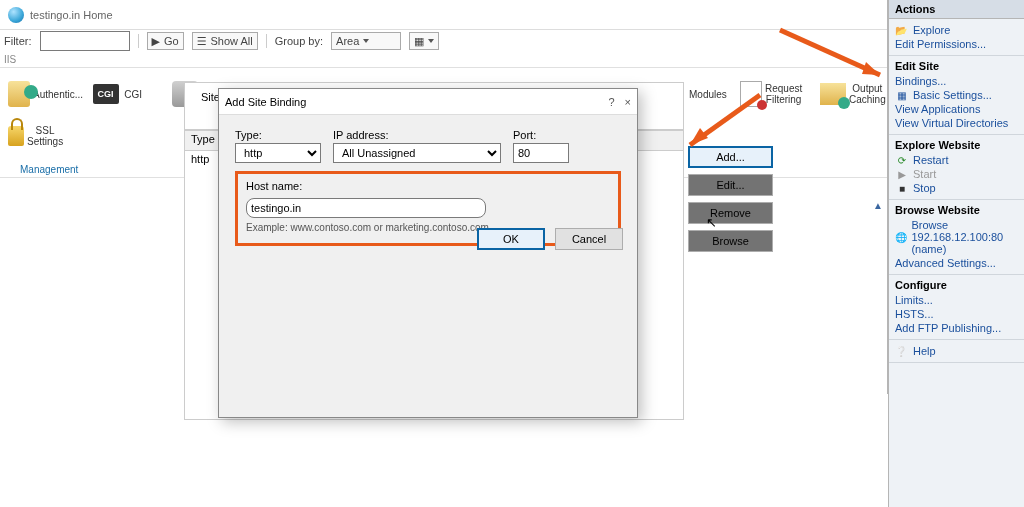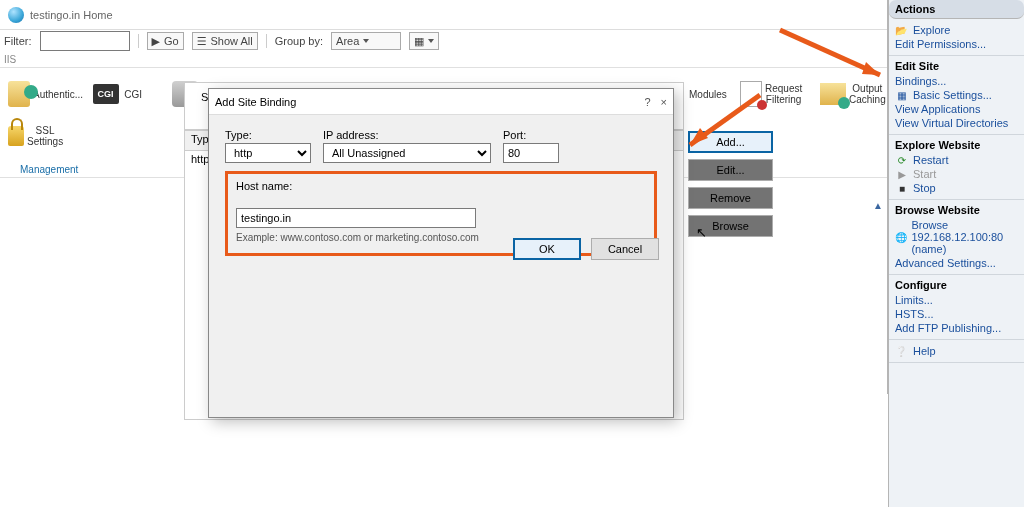--- a/index.html
+++ b/index.html
@@ -16,41 +16,41 @@
 .icon-grid { display:flex; gap:30px; padding:10px 8px; align-items:flex-start; flex-wrap:wrap;}
 .ig-item { width:52px; display:flex; flex-direction:row; align-items:center; text-align:center; gap:3px;}
 .ig-item span.lbl { font-size:10px; color:#333; line-height:1.1;}
 .icn32 { width:32px; height:32px; display:flex; align-items:center; justify-content:center; font-size:22px;}
 .mgmt-hdr { color:#1a6ea8; font-size:10px; padding:2px 20px; border-bottom:1px solid #e0e0e0;}
 .grid-area { position:absolute; left:184px; top:130px; width:500px; height:290px; background:#fff; border:1px solid #ccc;}
 .grid-head { background:#f0f0f0; border-bottom:1px solid #ccc; height:20px; display:flex;}
 .grid-head div, .grid-row div { padding:2px 6px; border-right:1px solid #ddd;}
 .grid-row { display:flex; height:20px;}
 .col-type{width:60px;} .col-host{width:180px;}
-.rt-btns { position:absolute; right:-90px; top:0; width:85px; display:flex; flex-direction:column; gap:6px;}
+.rt-btns { position:absolute; right:-90px; top:15px; width:85px; display:flex; flex-direction:column; gap:6px;}
 .rt-btns button { height:22px; border:1px solid #adadad; background:#737373; font-size:11px;}
 
-.dialog { position:absolute; left:208px; top:88px; width:466px; height:330px; background:#f0f0f0; border:1px solid #888; box-shadow: 4px 4px 14px rgba(0,0,0,.25);}
+.dialog { position:absolute; left:218px; top:88px; width:420px; height:330px; background:#f0f0f0; border:1px solid #888; box-shadow: 4px 4px 14px rgba(0,0,0,.25);}
 .dlg-titlebar { height:26px; display:flex; align-items:center; justify-content:space-between; padding:0 6px; background:#fff; border-bottom:1px solid #ddd;}
 .dlg-titlebar .ttl { font-size:11px;}
 .dlg-titlebar .winbtns { display:flex; gap:10px; font-size:12px; color:#555;}
 .dlg-body { padding:14px 16px; position:relative;}
 .row1 { display:flex; gap:12px; margin-bottom:8px;}
 .fldcol { display:flex; flex-direction:column; gap:2px;}
 .fldcol label { font-size:11px;}
 select,input[type=text]{ border:1px solid #7a7a7a; height:20px; padding:0 4px; font-size:11px; background:#fff;}
 .hostbox { border:3px solid #e85a1a; padding:6px 8px 10px 8px; margin-top:4px;}
 .example { font-size:10px; color:#555; margin-top:4px;}
 .dlg-btns { position:absolute; right:14px; bottom:10px; display:flex; gap:10px;}
 .dlg-btns button { width:68px; height:22px; border:1px solid #adadad; background:#e1e1e1;}
 .dlg-btns button.primary { border:2px solid #0a64a4; background:#e7f1fa;}
 .cursor { position:absolute; left:487px; bottom:30px; font-size:13px; pointer-events:none;}
 
 .actions { position:absolute; right:0; top:0; width:136px; height:507px; background:#eef2f6; border-left:1px solid #b5b5b5; padding:0;}
-.actions h3 { background:#d6dde6; padding:3px 6px; font-size:11px; font-weight:bold; border-bottom:1px solid #b5b5b5;border-radius:7px;}
+.actions h3 { background:#d6dde6; padding:3px 6px; font-size:11px; font-weight:bold; border-bottom:1px solid #b5b5b5;}
 .actions .grp { padding:4px 6px; border-bottom:1px solid #d0d6dc;}
 .actions .grp b { font-size:11px; display:block; margin-bottom:2px;}
 .actions a { display:flex; align-items:center; gap:4px; color:#1a4f9c; text-decoration:none; font-size:11px; padding:1px 0; cursor:pointer;}
 .actions a .ic { width:14px; text-align:center; font-size:10px;}
 
 .arrow { position:absolute; pointer-events:none; }
 .arrow-line { stroke:#e85a1a; stroke-width:5; fill:none;}
 .arrow-head { fill:#e85a1a;}
 
 .p-ghost { position:absolute; left:184px; top:82px; width:500px; height:48px; background:#fff; border:1px solid #ccc; padding:6px 8px; display:flex; align-items:flex-start;}
@@ -192,21 +192,21 @@
         <label>IP address:</label>
         <select><option>All Unassigned</option></select>
       </div>
       <div class="fldcol" style="width:56px">
         <label>Port:</label>
         <input type="text" value="80" style="">
       </div>
     </div>
     <div class="hostbox">
       <label>Host name:</label><br>
-      <input type="text" style="width: 240px; margin-top: 16px;" value="testingo.in">
+      <input type="text" style="width: 240px; margin-top: 6px; border-radius: 8px;" value="testingo.in">
       <div class="example">Example: www.contoso.com or marketing.contoso.com</div>
     </div>
     <div class="dlg-btns">
       <button class="primary">OK</button>
       <button>Cancel</button>
     </div>
     <span class="cursor">↖</span>
   </div>
 </div>
 

